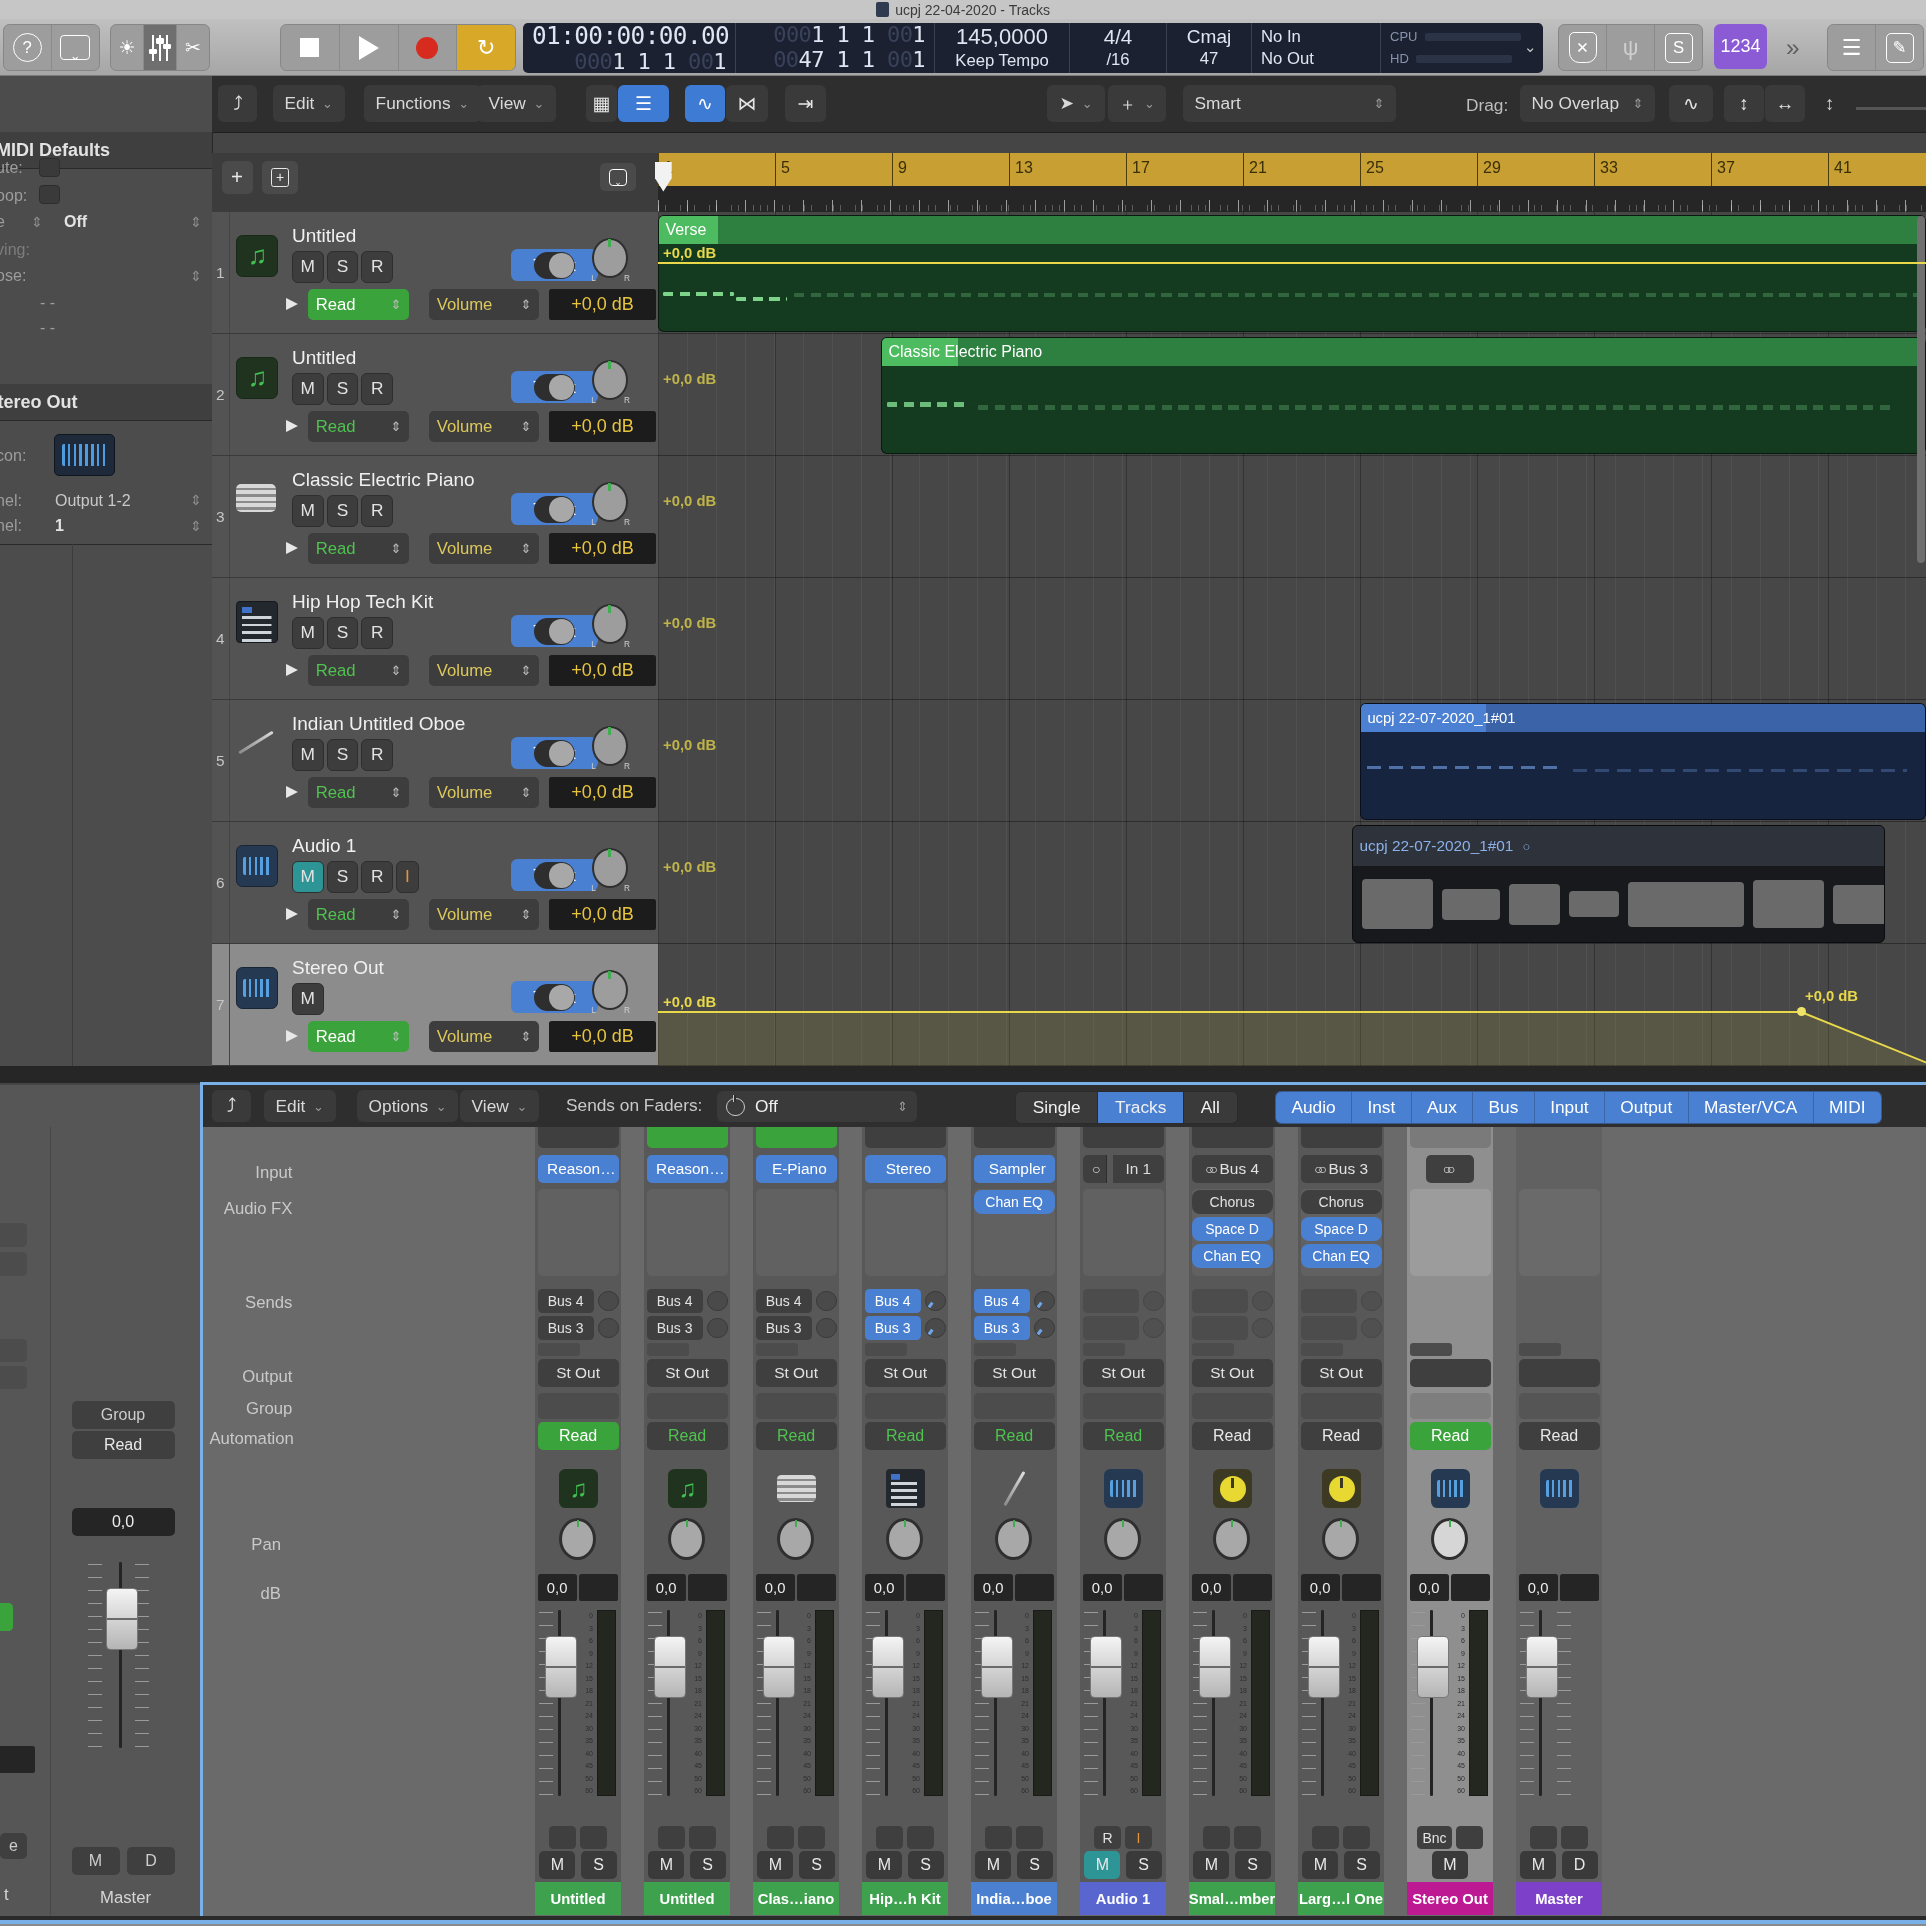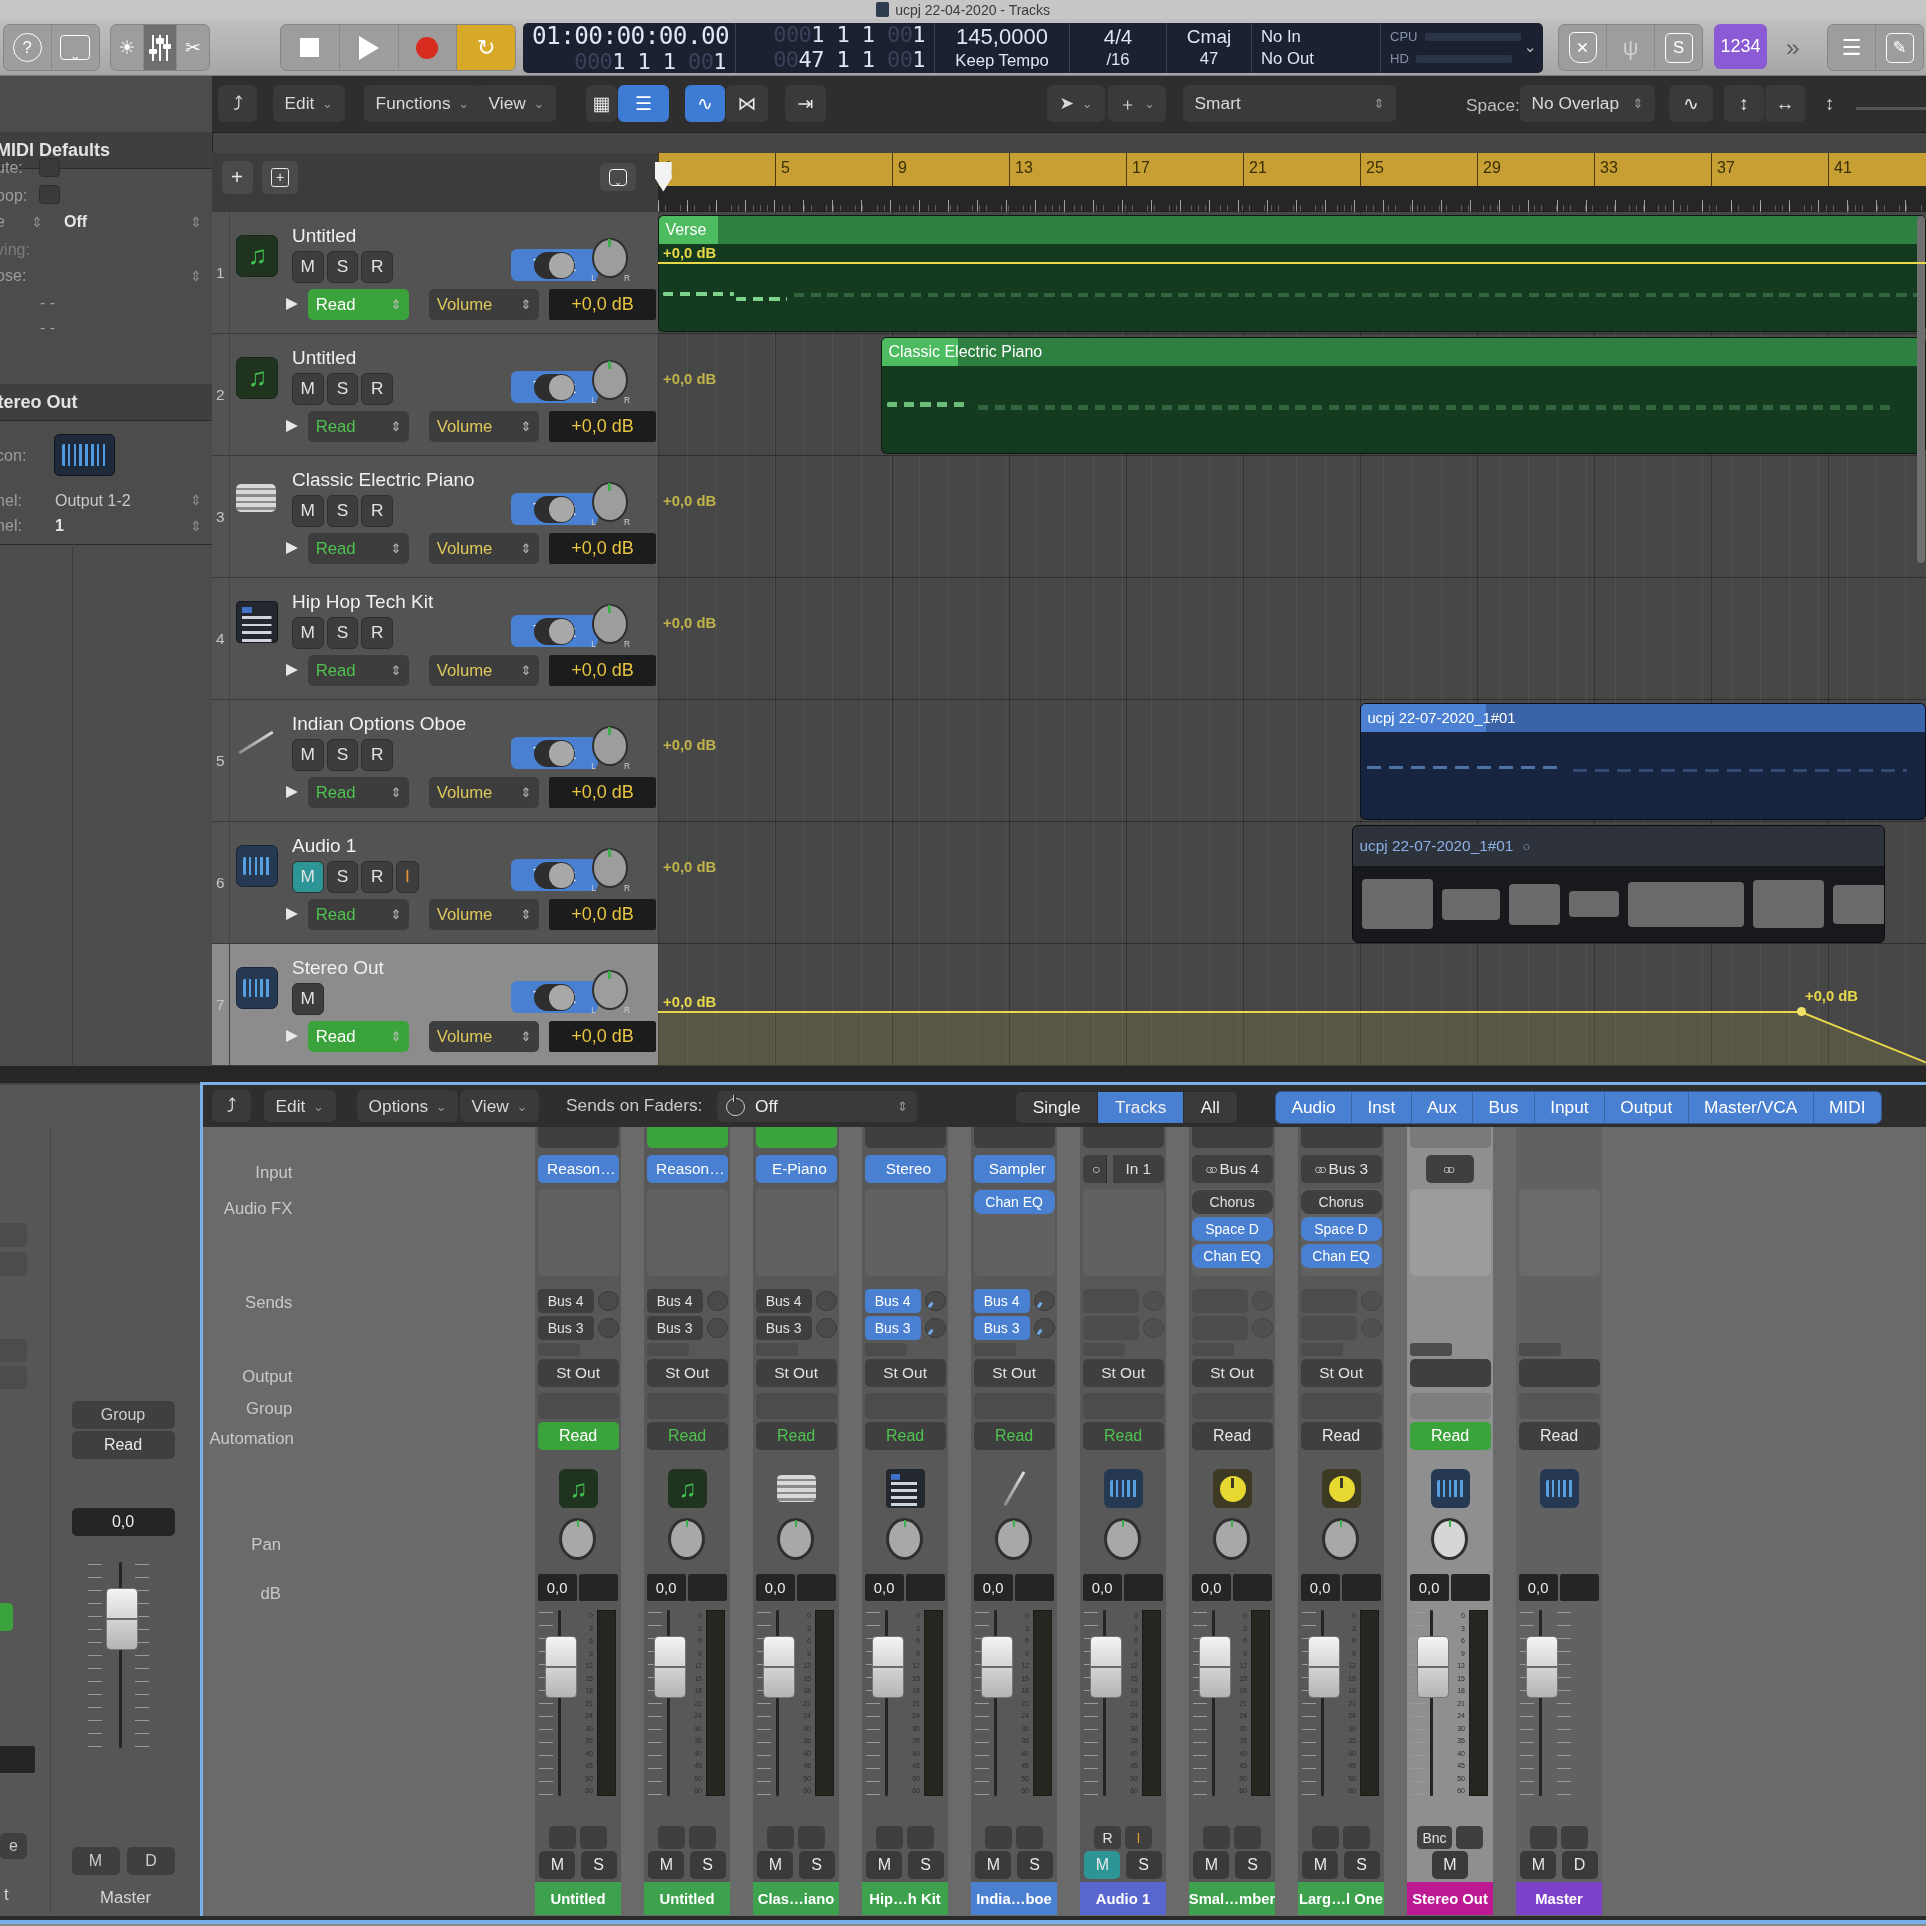--- a/index.html
+++ b/index.html
@@ -386,21 +386,21 @@
     </div>
   <div class="dbtn" style="left:896px;width:58px">
       <span>＋</span>
       <span class="chev">⌄</span>
     </div>
   <span class="label-plain" style="left:970px">Snap:</span>
   <div class="dbtn" style="left:971px;width:213px;justify-content:space-between">
       <span>Smart</span>
       <span class="chev">⇕</span>
     </div>
-  <span class="label-plain" style="left:1254px">Space:</span>
+  <span class="label-plain" style="left:1254px">Drag:</span>
   <div class="dbtn" style="left:1308px;width:135px;justify-content:space-between">
       <span>No Overlap</span>
       <span class="chev">⇕</span>
     </div>
   <div class="ibtn" style="left:1457px;width:44px">
       <span>∿</span>
     </div>
   <div class="ibtn" style="left:1512px;width:40px">
       <span>↕</span>
     </div>
@@ -613,21 +613,21 @@
         <span class="st">⇕</span>
       </div>
     <div class="dbbox">+0,0 dB</div>
   </div>
 
   <div class="trk">
     <div class="tnum">5</div>
     <div class="ticon oboe">
         <span class="ig"></span>
       </div>
-    <div class="tname">Indian Options Oboe</div>
+    <div class="tname">Indian Untitled Oboe</div>
     <div class="msr">
       <span class="tb mb">M</span>
       <span class="tb sb">S</span>
       <span class="tb rb">R</span>
 
     </div>
     <div class="trackbtn">Track</div>
     <div class="toggle">
         <span class="ball"></span>
       </div>

